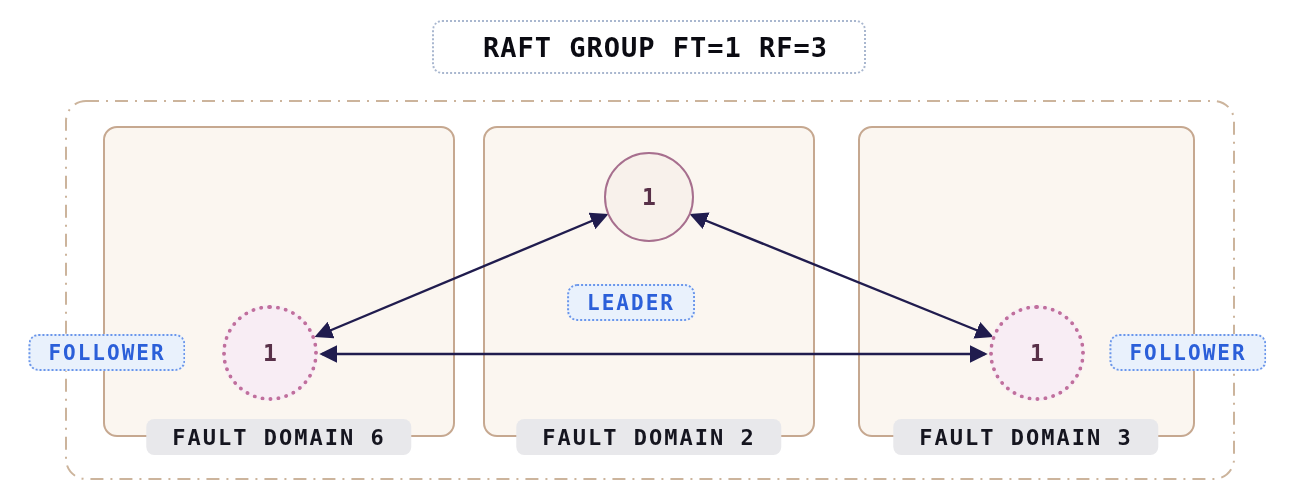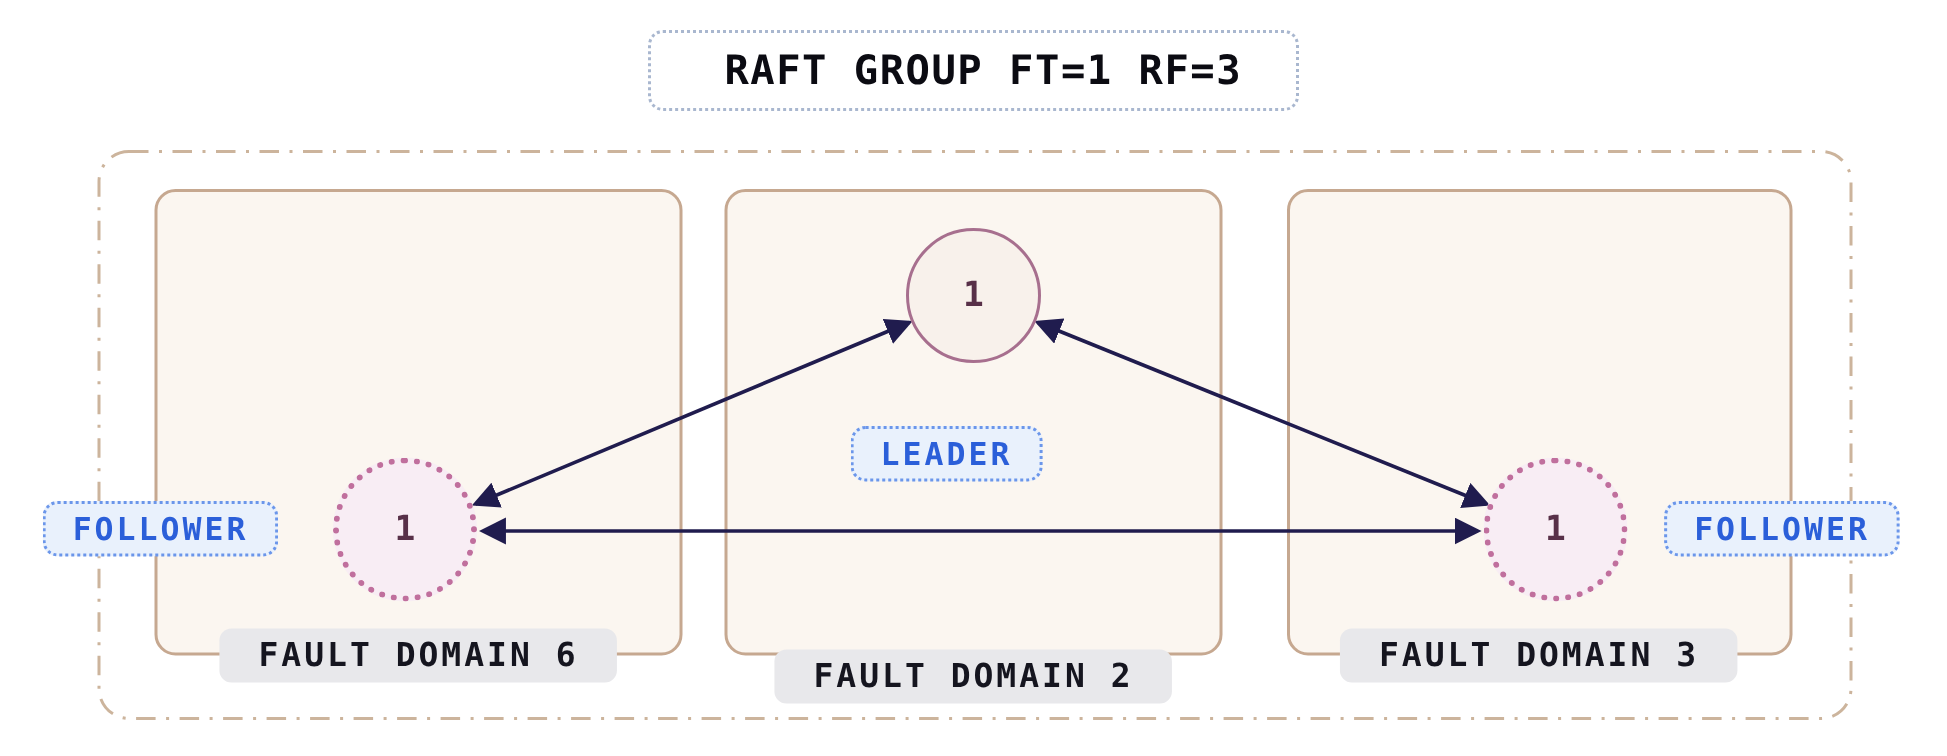--- a/index.html
+++ b/index.html
@@ -31,21 +31,21 @@
   .fd2{left:483px;width:332px;}
   .fd3{left:858px;width:337px;}
 
   .fd-label{
     position:absolute;height:36px;padding:0 26px;border-radius:8px;
     background:var(--gray_pill_bg);display:flex;align-items:center;justify-content:center;
     transform:translateX(-50%);z-index:4;white-space:nowrap;
   }
   .fd-label span{font-size:22px;font-weight:bold;color:var(--domain_label_text);letter-spacing:2px;}
   .fd-label.l1{left:279px;top:419px;}
-  .fd-label.l2{left:649px;top:433px;text-align:center;}
+  .fd-label.l2{left:649px;top:419px;text-align:center;}
   .fd-label.l3{left:1026px;top:419px;}
 
   .arrows{position:absolute;left:0;top:0;width:1298px;height:504px;z-index:2;pointer-events:none;}
 
   .node{
     position:absolute;border-radius:50%;display:flex;align-items:center;justify-content:center;z-index:3;
   }
   .node span{font-size:23px;font-weight:bold;color:var(--node_text);}
   .node.leader{
     left:604px;top:152px;width:90px;height:90px;

